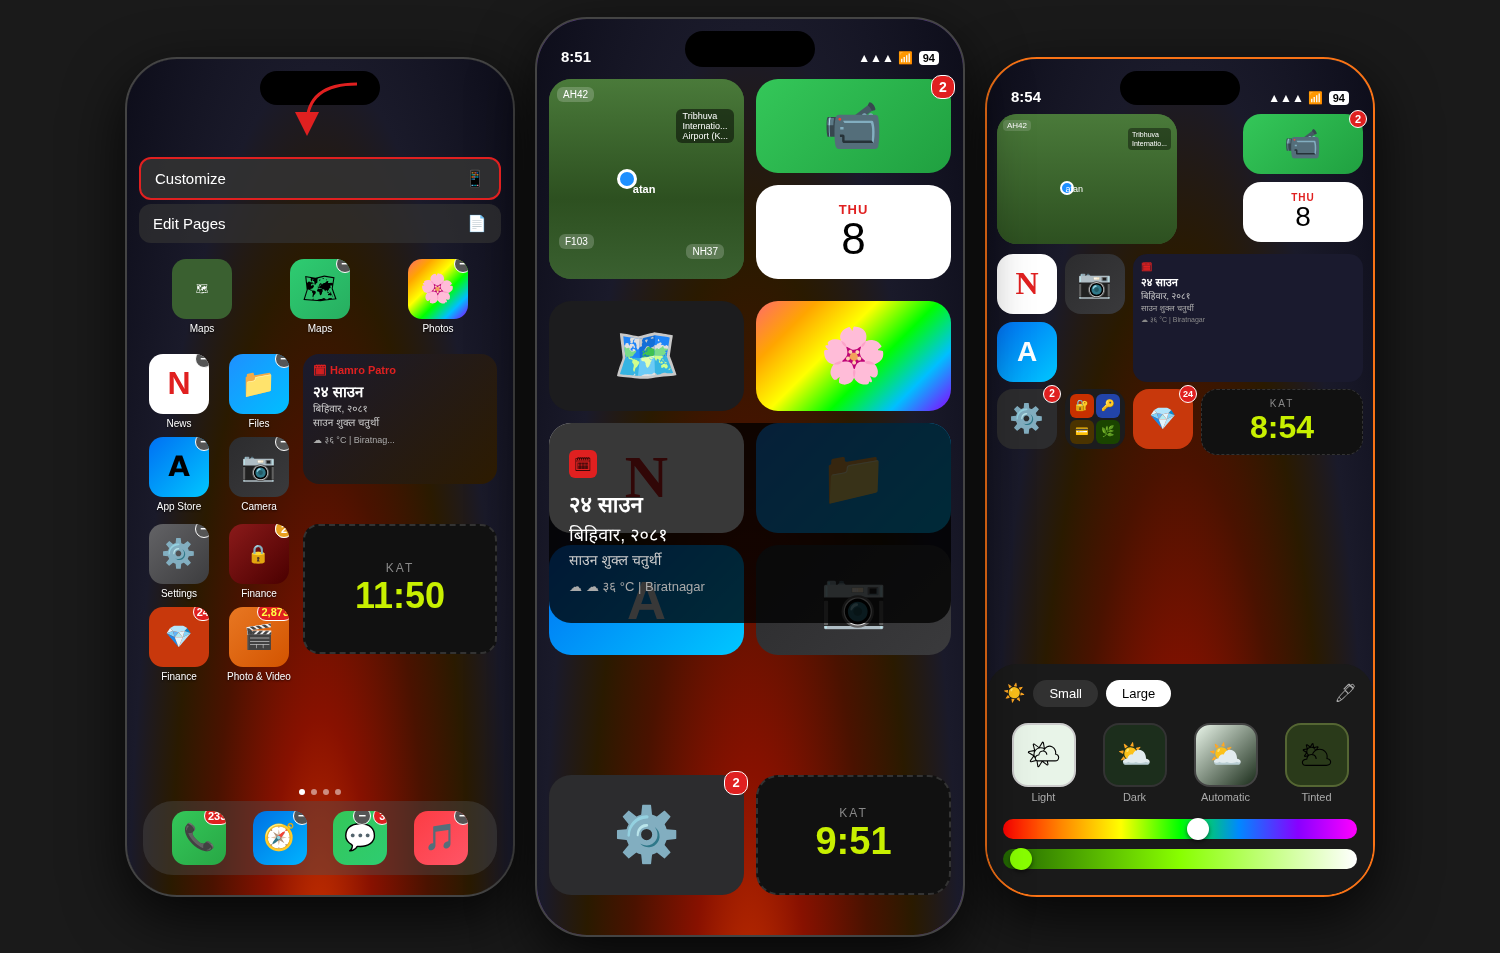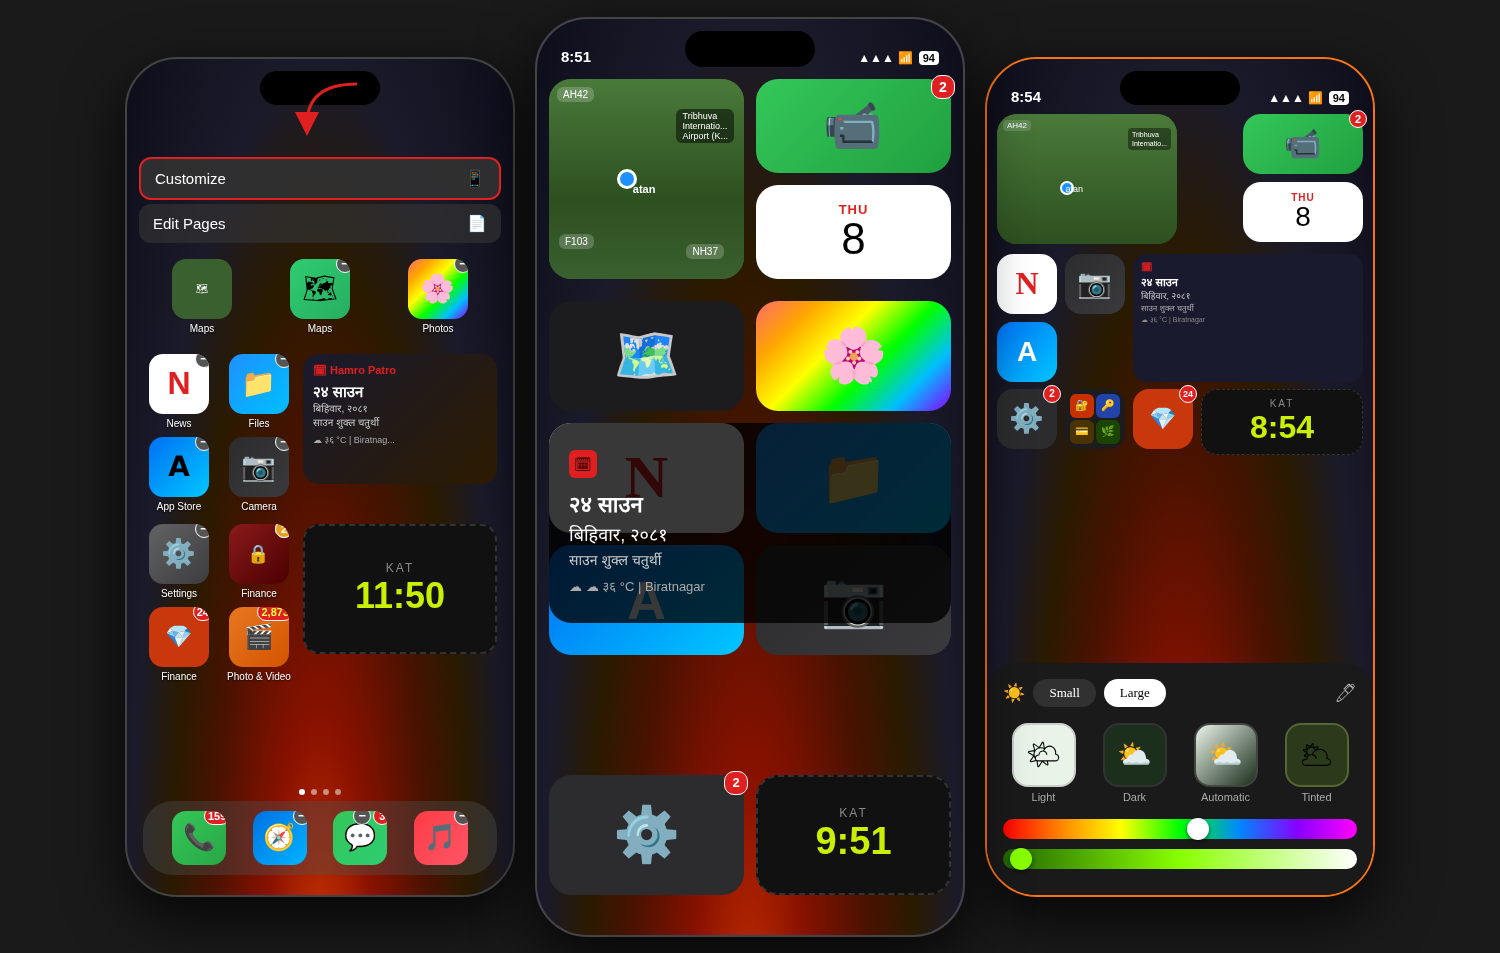--- a/index.html
+++ b/index.html
@@ -324,21 +324,20 @@
     }
 
     .size-btn {
       background: rgba(255,255,255,0.1);
       color: #fff;
       border: none;
       border-radius: 20px;
       padding: 6px 16px;
       font-size: 13px;
       cursor: pointer;
-      font-family: Liberation Serif, serif;
     }
     .size-btn.active {
       background: #fff;
       color: #000;
     }
 
     .widget-options-row {
       display: flex;
       gap: 10px;
       justify-content: space-around;
@@ -603,21 +602,21 @@
         <div class="dot active"></div>
         <div class="dot"></div>
         <div class="dot"></div>
         <div class="dot"></div>
       </div>
 
       <div class="dock">
         <div class="app-icon-wrap" style="width:56px;">
           <div class="app-icon phone-icon" style="width:54px; height:54px; position:relative;">
             <span style="font-size:26px;">📞</span>
-            <div class="badge">159</div>
+            <div class="badge">233</div>
           </div>
         </div>
         <div class="app-icon-wrap" style="width:56px;">
           <div class="app-icon safari-icon" style="width:54px; height:54px; position:relative;">
             <span style="font-size:26px;">🧭</span>
             <div class="minus-badge">−</div>
           </div>
         </div>
         <div class="app-icon-wrap" style="width:56px;">
           <div class="app-icon messages-icon" style="width:54px; height:54px; position:relative;">

